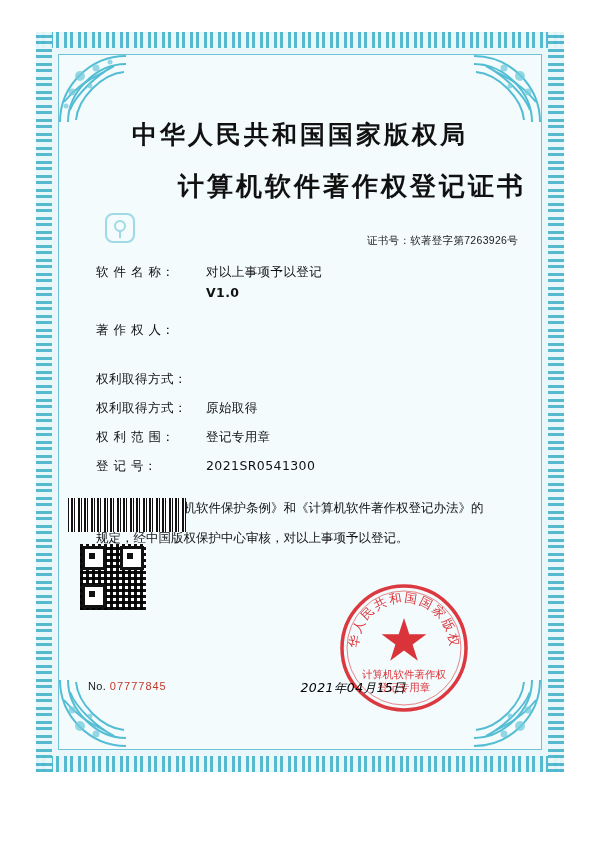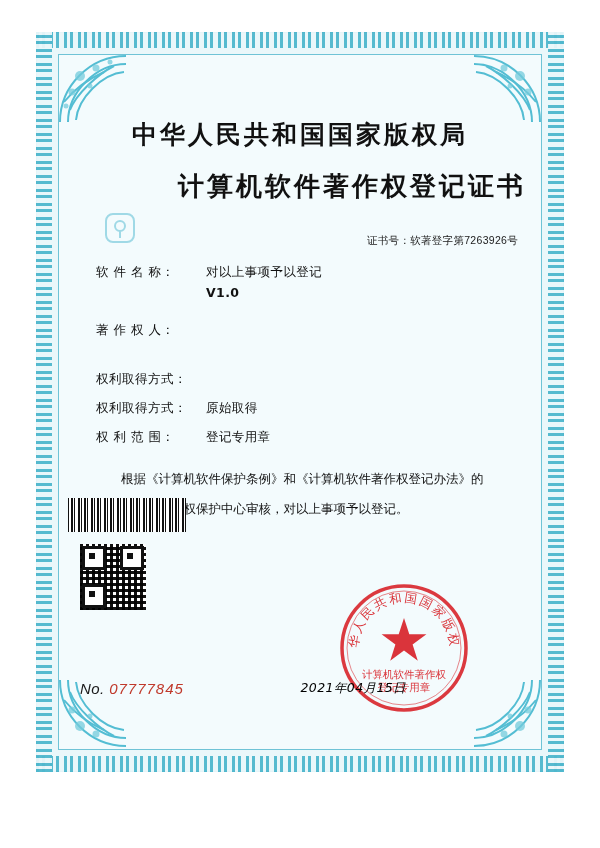--- a/index.html
+++ b/index.html
@@ -220,26 +220,25 @@
     left: 338px;
     top: 582px;
     width: 132px;
     height: 132px;
   }
   .seal svg { display: block; }
 
   
   .footer-no {
     position: absolute;
-    left: 80px;
+    left: 88px;
     top: 680px;
-    font-size: 15px;
+    font-size: 11px;
     color: #1a1a1a;
     letter-spacing: .4px;
-    font-style: italic;
   }
   .footer-no .num { color: #c0392b; letter-spacing: 1px; }
   .footer-date {
     position: absolute;
     right: 78px;
     top: 680px;
     font-size: 12.5px;
     color: #000000;
     letter-spacing: .4px;
     font-family: "DejaVu Sans", sans-serif;
@@ -374,20 +373,24 @@
       <div class="field-row">
         <div class="field-label">权利取得方式：</div>
         <div class="field-value">原始取得</div>
       </div>
 
       <div class="field-row">
         <div class="field-label">权 利 范 围：</div>
         <div class="field-value">登记专用章</div>
       </div>
 
+      <div class="field-row">
+        <div class="field-label">登 记 号：</div>
+        <div class="field-value">2021SR0541300</div>
+      </div>
 
     </div>
 
     <div class="statement">
       <p class="indent">根据《计算机软件保护条例》和《计算机软件著作权登记办法》的</p>
       <p>规定，经中国版权保护中心审核，对以上事项予以登记。</p>
     </div>
 
   </div>
 

